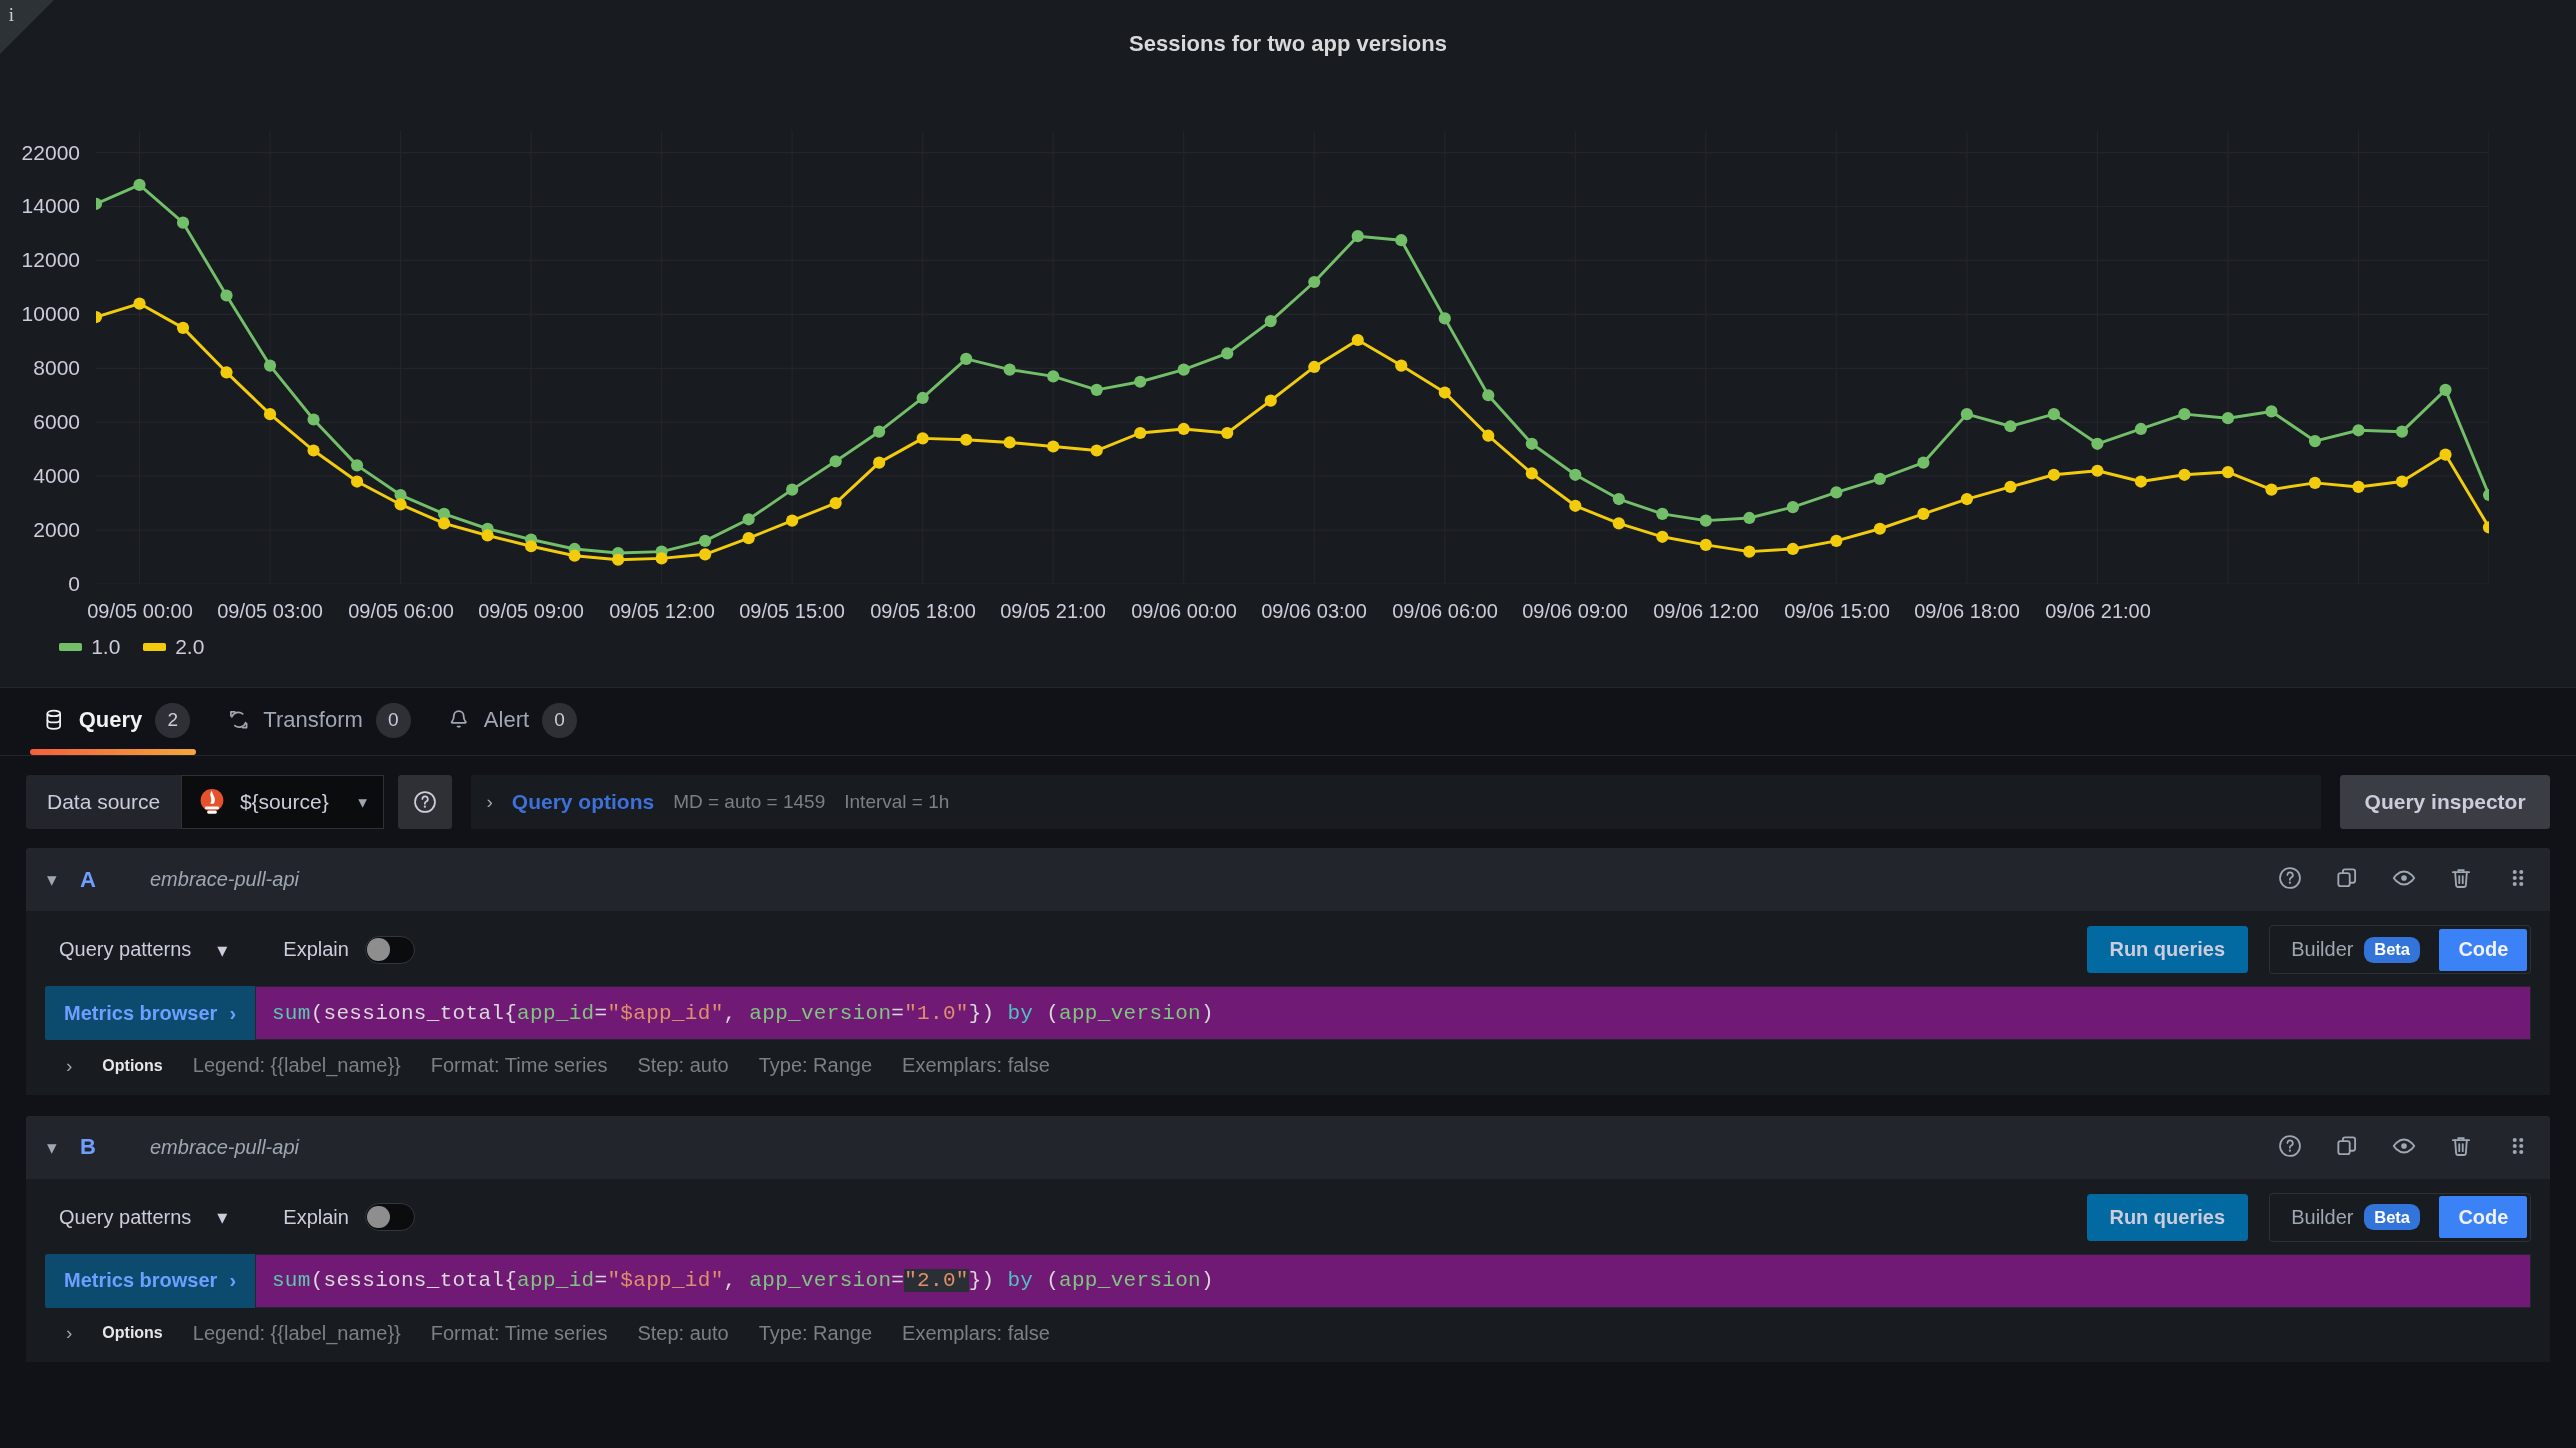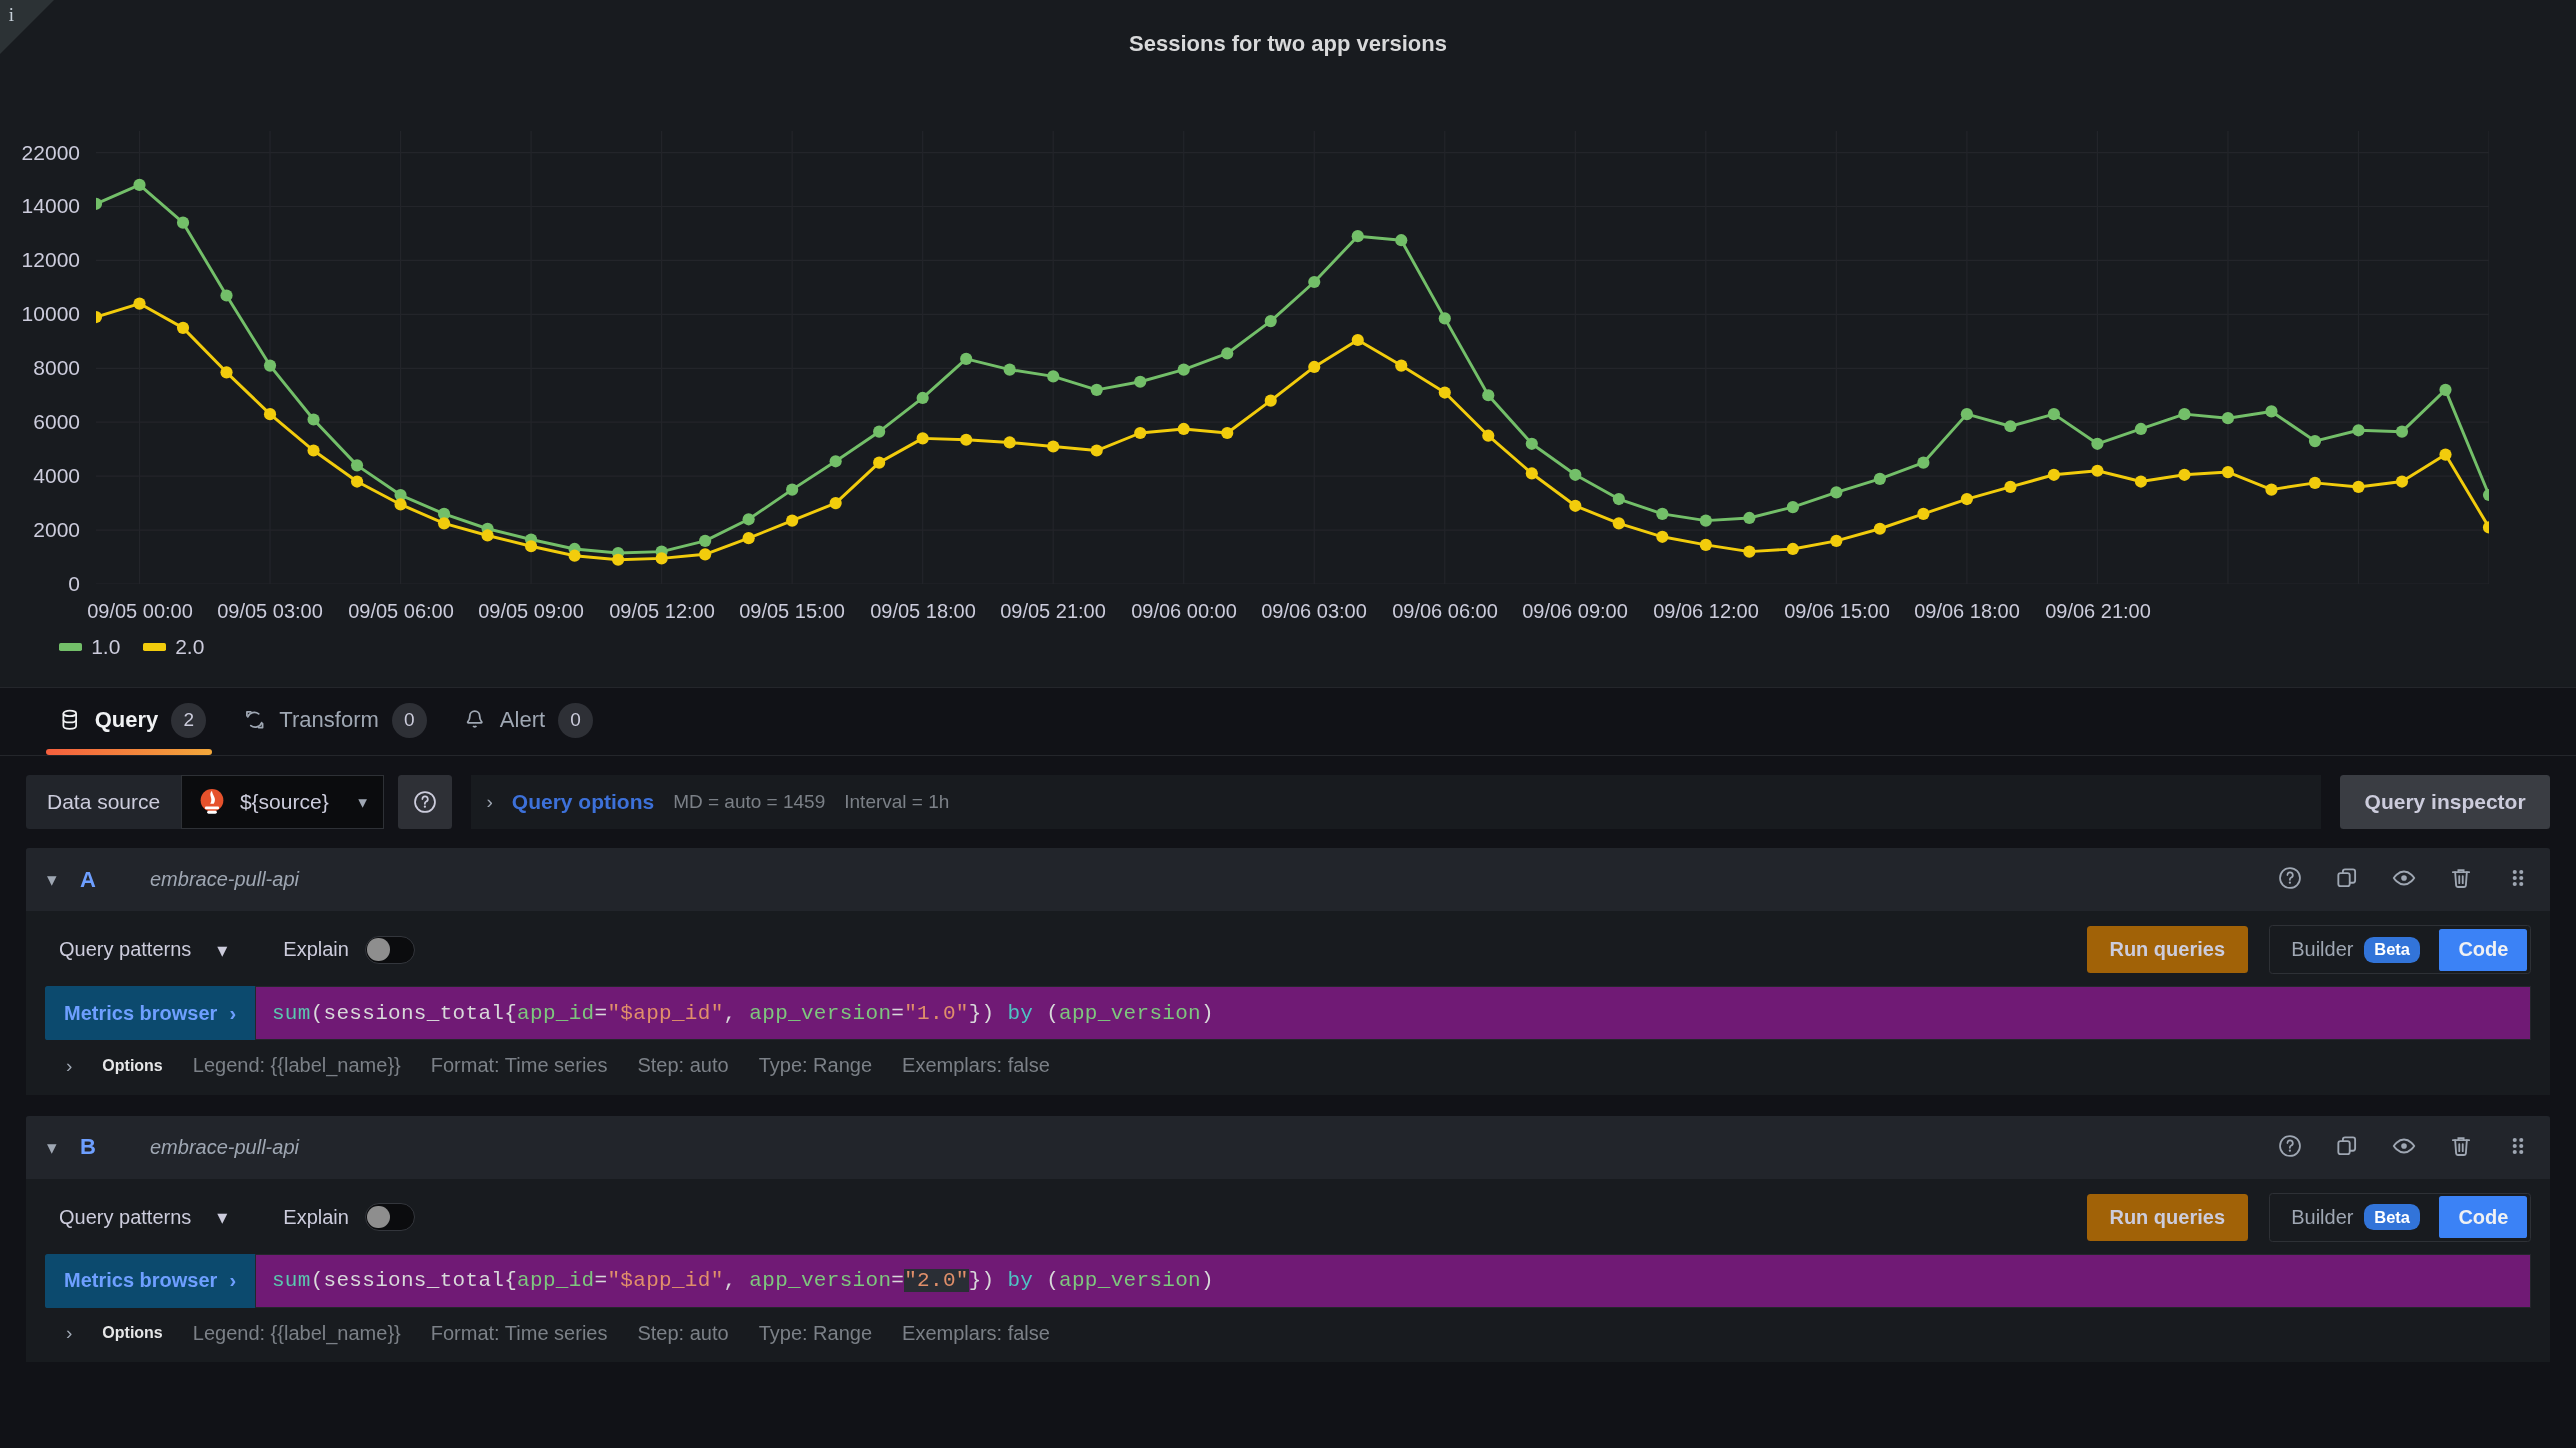--- a/index.html
+++ b/index.html
@@ -74,21 +74,21 @@
     cursor: row-resize;
   }
 
   
   .tabs-bar {
     position: relative;
     height: 68px;
     background: #111217;
     border-bottom: 0.9px solid #24262b;
     display: flex; align-items: flex-end;
-    padding-left: 46px;
+    padding-left: 30px;
   }
   .tab {
     display: flex; align-items: center; gap: 13px;
     padding: 0 24.4px 17.4px 12.2px;
     position: relative;
     cursor: pointer;
   }
   .tab-icon { width: 23.5px; height: 23.5px; display:block; }
   .tab-label { font-size: 22px; color: #9fa7b3; }
   .tab.active .tab-label { color: #f0f1f3; font-weight: bold; }
@@ -188,21 +188,21 @@
     background: #0b0c0e; border: 0.9px solid #33363c;
     position: relative; cursor: pointer;
   }
   .toggle .knob {
     position: absolute; left: 1.7px; top: 1.7px;
     width: 22.6px; height: 22.6px; border-radius: 50%;
     background: #8e8e8e;
   }
   .q-toolrow-right { margin-left: auto; display: flex; align-items: center; gap: 21px; }
   .run-btn {
-    background: #a16207; border-radius: 3.5px;
+    background: #0369a1; border-radius: 3.5px;
     padding: 0 22.6px; height: 47px;
     display:flex; align-items:center;
     font-size: 20px; font-weight: bold; color: #ccccdc;
     cursor: pointer; white-space: nowrap;
   }
   .mode-switch {
     display:flex; align-items:center;
     border: 0.9px solid #2e3136; border-radius: 3.5px;
     height: 49px; padding: 2.6px;
   }

